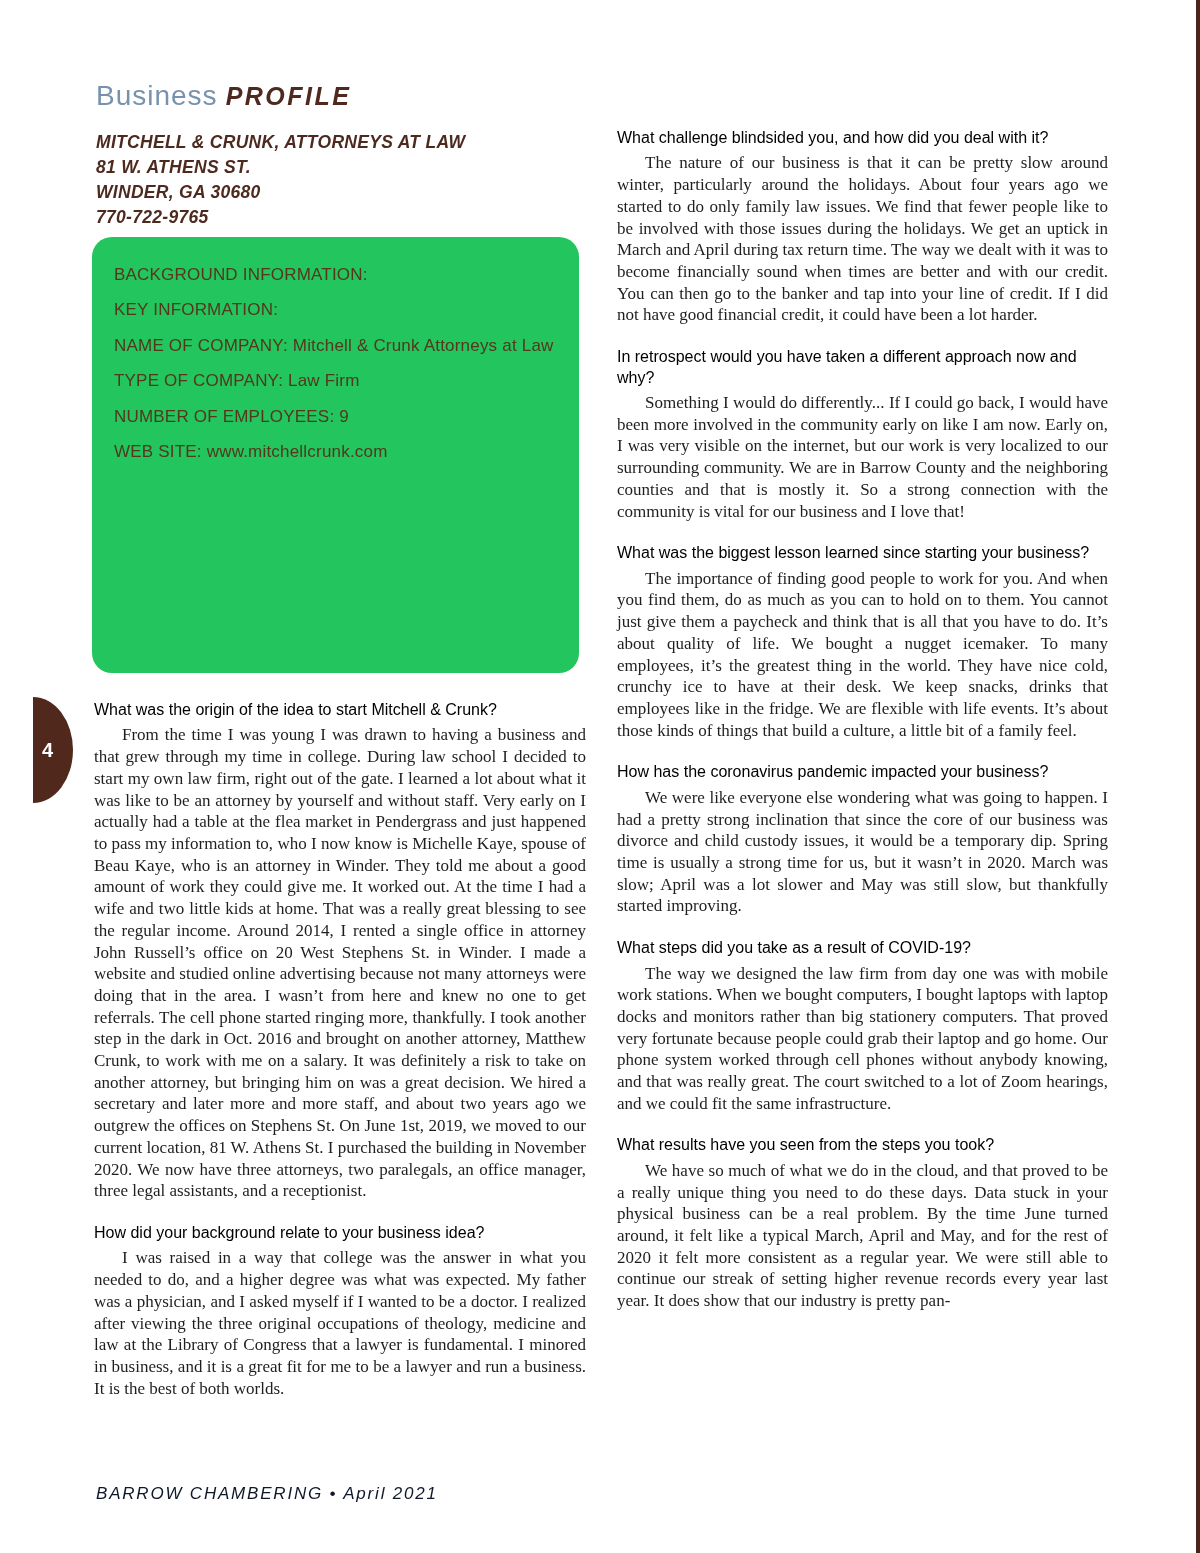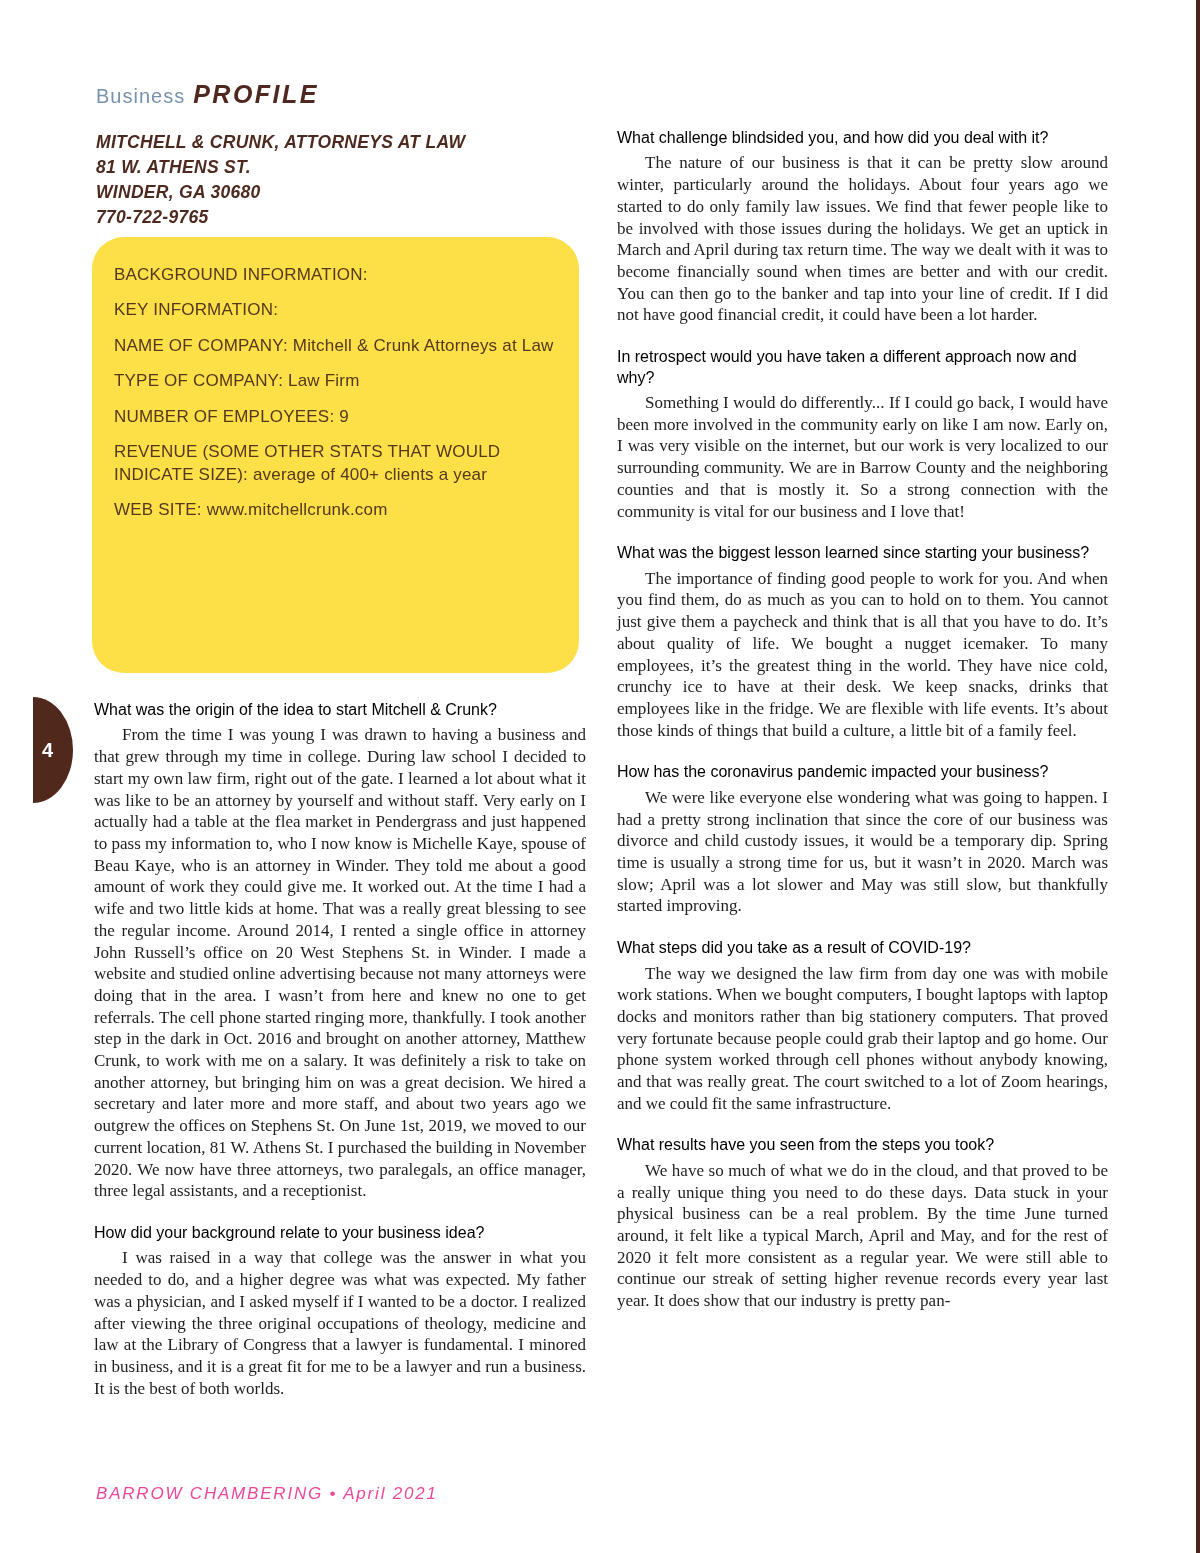--- a/index.html
+++ b/index.html
@@ -20,21 +20,21 @@
     background: #4a241a;
   }
   
   .kicker {
     position: absolute;
     left: 96px; top: 80px;
     font-family: "Liberation Sans", sans-serif;
     white-space: nowrap;
   }
   .kicker .light {
-    font-size: 20px;
+    font-size: 28px;
     color: #7792ae;
     letter-spacing: 1px;
   }
   .kicker .bold {
     font-size: 25px;
     font-style: italic;
     font-weight: bold;
     color: #4f2820;
     letter-spacing: 2.5px;
     margin-left: 8px;
@@ -50,22 +50,22 @@
     font-size: 17.5px;
     line-height: 25px;
     color: #4e2a1e;
     letter-spacing: 0.3px;
   }
   
   .info-box {
     position: absolute;
     left: 92px; top: 237px;
     width: 487px; height: 436px;
-    background: #fde047;
-    border-radius: 32px;
+    background: #22c55e;
+    border-radius: 20px;
     padding: 27px 24px 0 22px;
   }
   .info-box .line {
     font-family: "Liberation Sans", sans-serif;
     font-size: 17px;
     line-height: 1.32;
     color: #53381c;
     margin-bottom: 13px;
     letter-spacing: 0.2px;
   }
@@ -108,21 +108,21 @@
     text-indent: 28px;
   }
   
   .footer {
     position: absolute;
     left: 96px; top: 1484px;
     font-family: "Liberation Sans", sans-serif;
     font-style: italic;
     font-size: 17px;
     letter-spacing: 1.8px;
-    color: #ec4899;
+    color: #0f172a;
   }
 </style>
 </head>
 <body>
 
 <div class="page">
 
   <div class="edge-bar"></div>
 
   <div class="kicker">
@@ -135,21 +135,20 @@
     <div>WINDER, GA 30680</div>
     <div>770-722-9765</div>
   </div>
 
   <div class="info-box">
     <div class="line">BACKGROUND INFORMATION:</div>
     <div class="line">KEY INFORMATION:</div>
     <div class="line">NAME OF COMPANY: Mitchell &amp; Crunk Attorneys at Law</div>
     <div class="line">TYPE OF COMPANY: Law Firm</div>
     <div class="line">NUMBER OF EMPLOYEES: 9</div>
-    <div class="line">REVENUE (SOME OTHER STATS THAT WOULD INDICATE SIZE): average of 400+ clients a year</div>
     <div class="line">WEB SITE: www.mitchellcrunk.com</div>
   </div>
 
   <div class="page-tab">
     <span class="num">4</span>
   </div>
 
   <div class="col col-left">
     <div class="section">
       <h2>What was the origin of the idea to start Mitchell &amp; Crunk?</h2>

